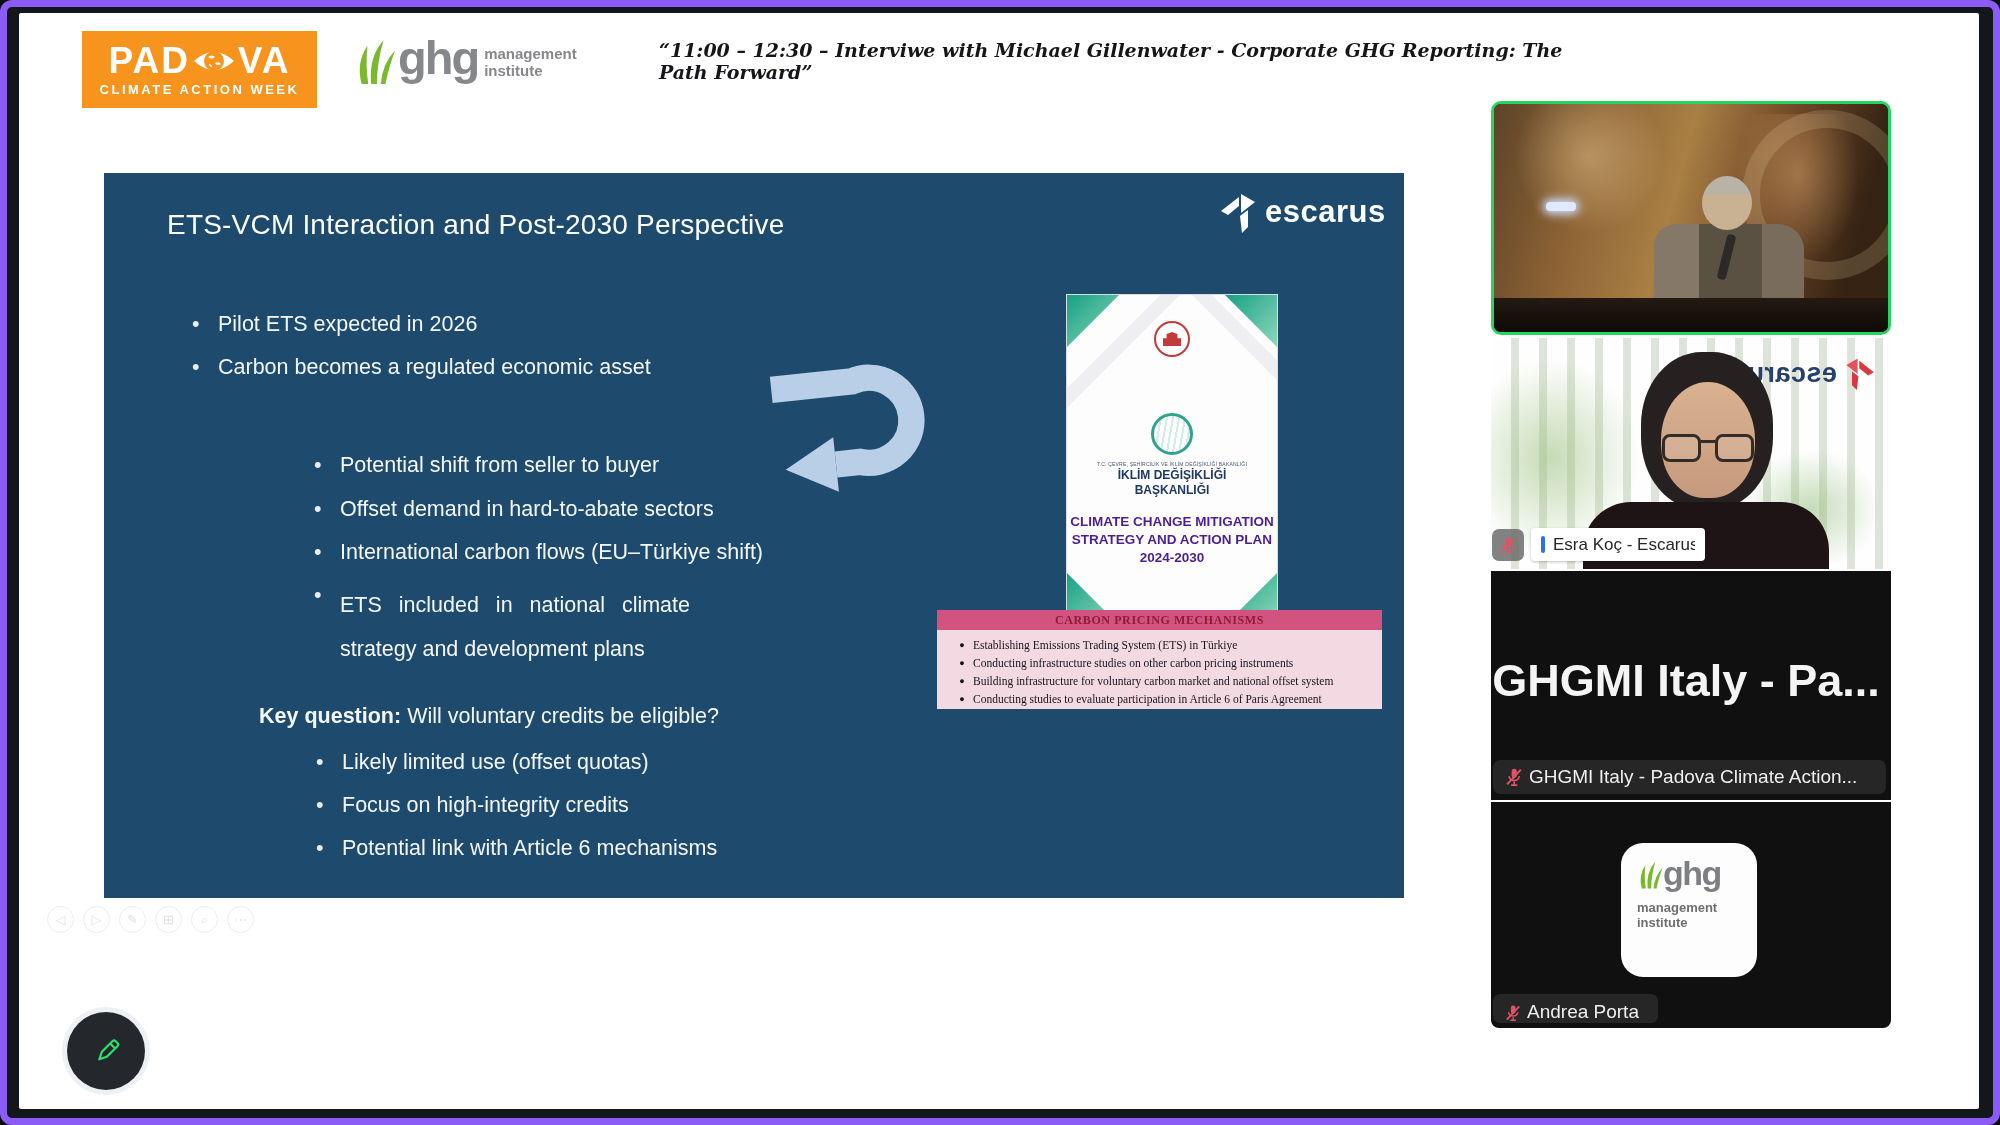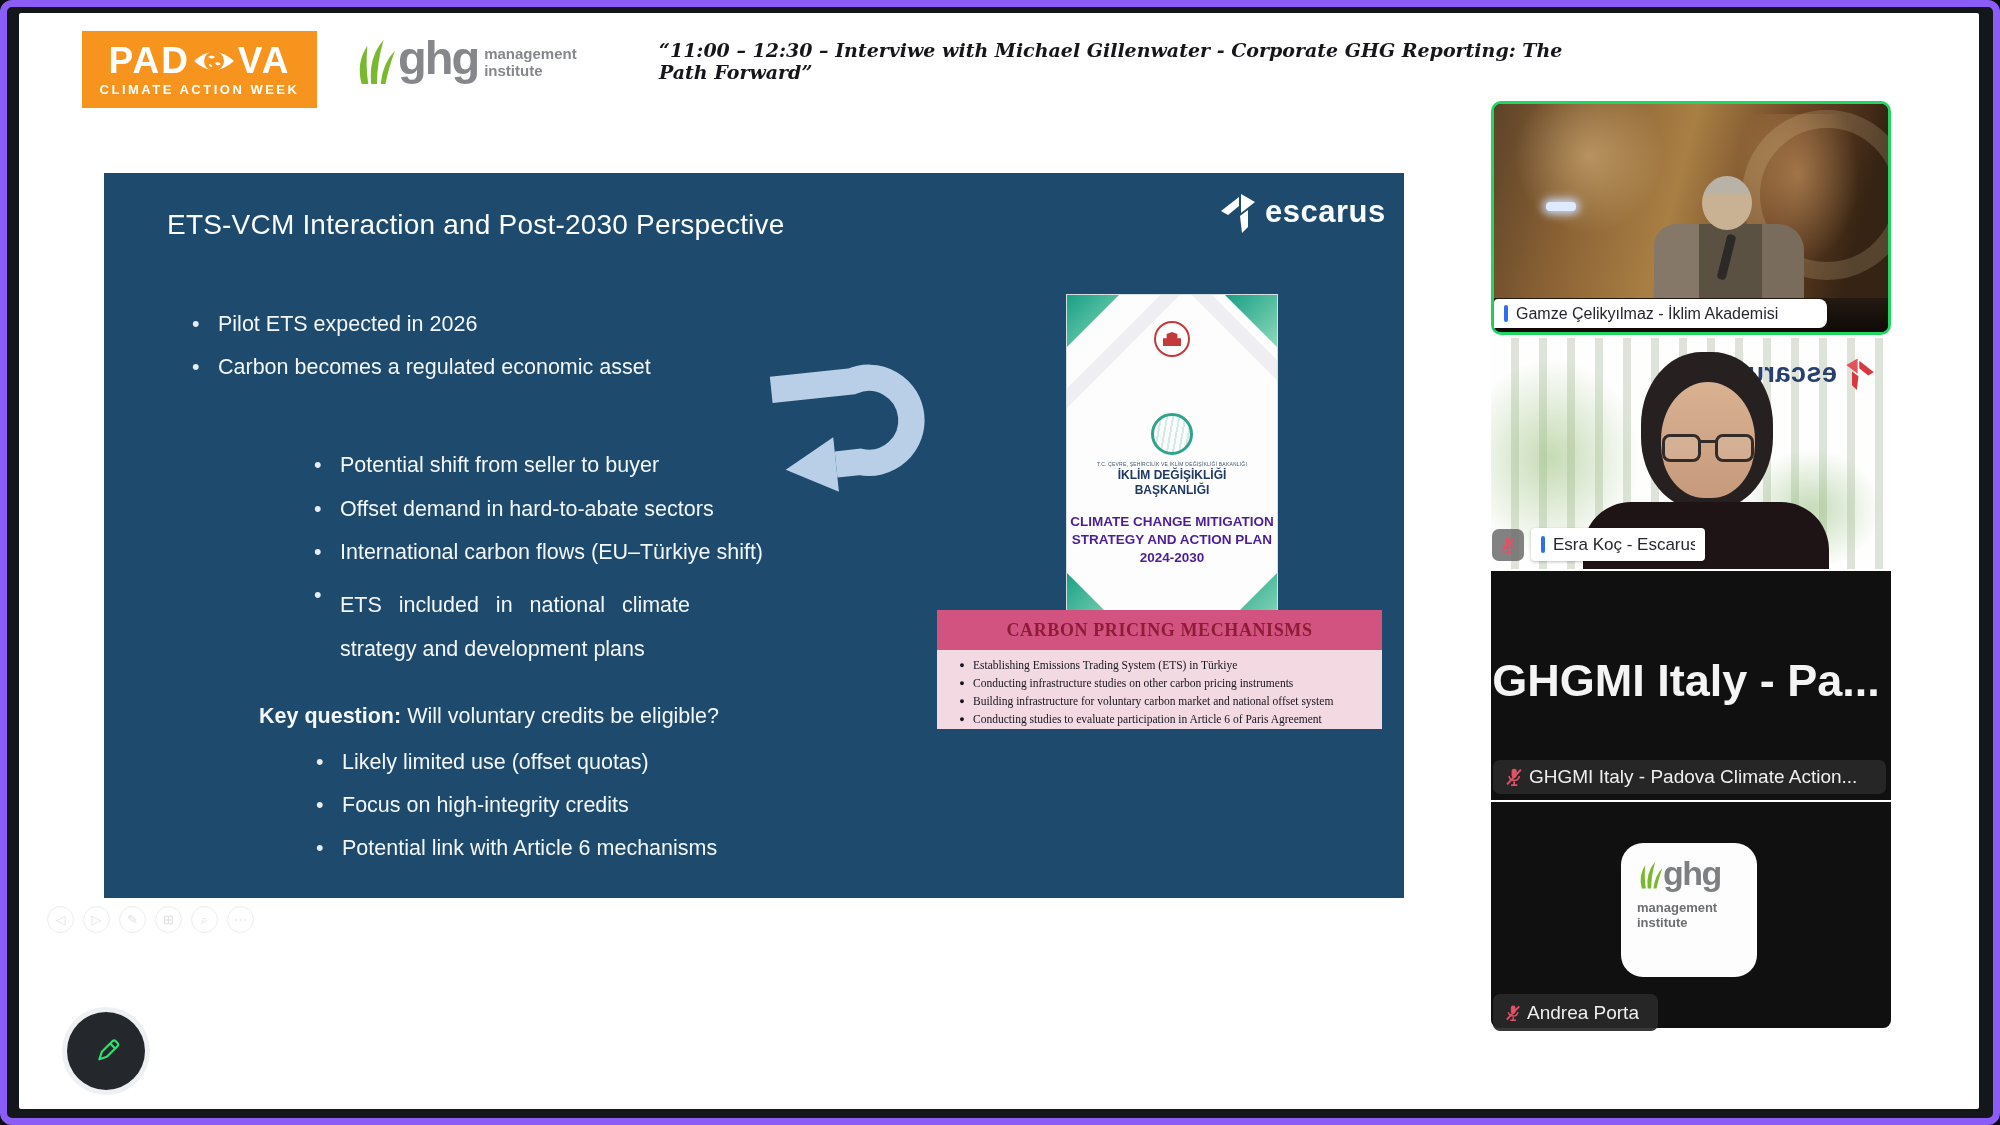--- a/index.html
+++ b/index.html
@@ -43,21 +43,21 @@
   .c-br { right:0; bottom:0; clip-path:polygon(100% 0,0 100%,100% 100%); }
   .emblem { position:absolute; left:50%; top:26px; transform:translateX(-50%); width:36px; height:36px; border:2px solid #c33a3a; border-radius:50%; display:flex; align-items:center; justify-content:center; }
   .emblem-inner { width:18px; height:14px; background:#c33a3a; clip-path:polygon(0 100%,0 45%,20% 45%,20% 15%,50% 0,80% 15%,80% 45%,100% 45%,100% 100%); }
   .tealring { position:absolute; left:50%; top:118px; transform:translateX(-50%); width:42px; height:42px; border-radius:50%; border:3px solid #2fa38d; background:repeating-linear-gradient(100deg,#2fa38d33 0 2px,transparent 2px 6px); }
   .ministry-line { position:absolute; left:0; right:0; top:166px; text-align:center; font-size:5px; color:#41566e; letter-spacing:0.2px; }
   .cover-org { position:absolute; left:0; right:0; top:173px; text-align:center; font-size:12px; font-weight:bold; color:#1f3864; line-height:1.25; }
   .cover-title { position:absolute; left:0; right:0; top:218px; text-align:center; font-size:13.5px; font-weight:bold; color:#4c1d95; line-height:1.35; }
 
   
   .ptable { position:absolute; left:833px; top:437px; width:445px; height:103px; font-family:"Liberation Serif",serif; }
-  .ptable-header { height:40px; background:#d25380; color:#8e1c38; font-weight:bold; font-size:18px; letter-spacing:0.6px; display:flex; align-items:center; justify-content:center; }
+  .ptable-header { height:20px; background:#d25380; color:#8e1c38; font-weight:bold; font-size:12px; letter-spacing:0.6px; display:flex; align-items:center; justify-content:center; }
   .ptable-body { height:79px; background:#f3d9e1; padding:6px 8px 0 14px; }
   .prow { display:flex; font-size:11.5px; color:#14141e; line-height:18px; }
   .prow .pdot { width:22px; text-align:center; font-size:9px; line-height:18px; }
 
   
   .anno-bar { position:absolute; left:28px; top:893px; display:flex; gap:9px; opacity:0.55; }
   .anno-btn { width:27px; height:27px; border:1.5px solid #dcdcdc; border-radius:50%; background:#fff; color:#c9c9c9; font-size:13px; display:flex; align-items:center; justify-content:center; cursor:pointer; }
   .fab { position:absolute; left:48px; top:999px; width:78px; height:78px; border-radius:50%; background:#24272b; box-shadow:0 0 0 5px #eef1f4; display:flex; align-items:center; justify-content:center; cursor:pointer; }
 
   
@@ -101,21 +101,21 @@
   .tag-bar { width:4px; height:17px; background:#2f6fed; border-radius:2px; flex:none; }
   .tag-text-dark { font-size:16px; color:#26262e; white-space:nowrap; overflow:hidden; }
   .mic-chip { position:absolute; width:32px; height:32px; background:rgba(108,108,108,0.85); border-radius:7px; display:flex; align-items:center; justify-content:center; }
   .name-tag-dark { position:absolute; background:rgba(40,40,40,0.92); border-radius:7px; display:flex; align-items:center; padding:0 10px; gap:4px; }
   .tag-text-light { font-size:19px; color:#efefef; white-space:nowrap; overflow:hidden; }
 
   .t1-tag { left:1475px; top:286px; width:333px; height:29px; border-radius:4px 8px 8px 0; }
   .t2-chip { left:1473px; top:516px; }
   .t2-tag { left:1512px; top:515px; width:174px; height:33px; }
   .t3-tag { left:1474px; top:747px; width:393px; height:34px; }
-  .t4-tag { left:1474px; top:981px; width:165px; height:37px; }
+  .t4-tag { left:1474px; top:981px; width:165px; height:29px;align-items:flex-end; }
 </style>
 </head>
 <body>
 
 <div id="app">
   <div id="canvas">
 
     <div class="padova-logo">
       <div class="padova-row1">
         <span>PAD</span>
@@ -279,24 +279,20 @@
         <div class="fresco-b"></div>
         <div class="fresco-c"></div>
         <div class="fresco-a"></div>
         <div class="stage-lights"></div>
         <div class="speaker-body"></div>
         <div class="speaker-head"></div>
         <div class="speaker-mic"></div>
         <div class="desk"></div>
       </div>
     </div>
-    <div class="name-tag-white t1-tag">
-      <span class="tag-bar"></span>
-      <span class="tag-text-dark">Gamze Çelikyılmaz - İklim Akademisi</span>
-    </div>
 
     <div class="tile tile-2">
       <div class="scene2">
         <div class="curtains"></div>
         <div class="foliage-l"></div>
         <div class="foliage-r"></div>
         <div class="mirror-logo">
           <svg width="34" height="38" viewBox="0 0 42 46">
             <path d="M4 22 L22 8 L22 17 L11 26 Z" fill="#d8383f"></path>
             <path d="M24 5 L38 13 L24 24 L24 15 Z" fill="#e0555b"></path>

